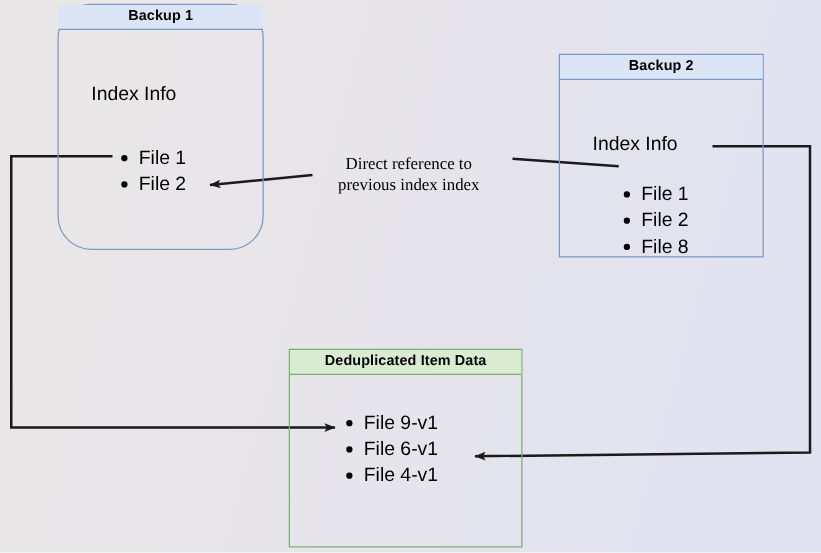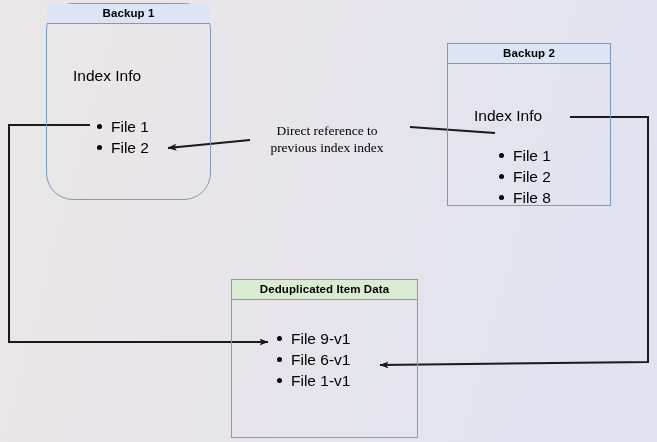--- a/index.html
+++ b/index.html
@@ -152,21 +152,21 @@
       </ul>
     </div>
   </div>
 
   <div class="node green" style="left:231px; top:279px; width:187px; height:159px;">
     <div class="node-header">Deduplicated Item Data</div>
     <div class="node-body">
       <ul class="file-list" style="left:43px; top:28px;">
         <li>File 9-v1</li>
         <li>File 6-v1</li>
-        <li>File 1-v1</li>
+        <li>File 4-v1</li>
       </ul>
     </div>
   </div>
 
   <div class="caption" style="left:252px; top:122px; width:150px;">
     <div>Direct reference to</div>
     <div>previous index index</div>
   </div>
 
 </div>

